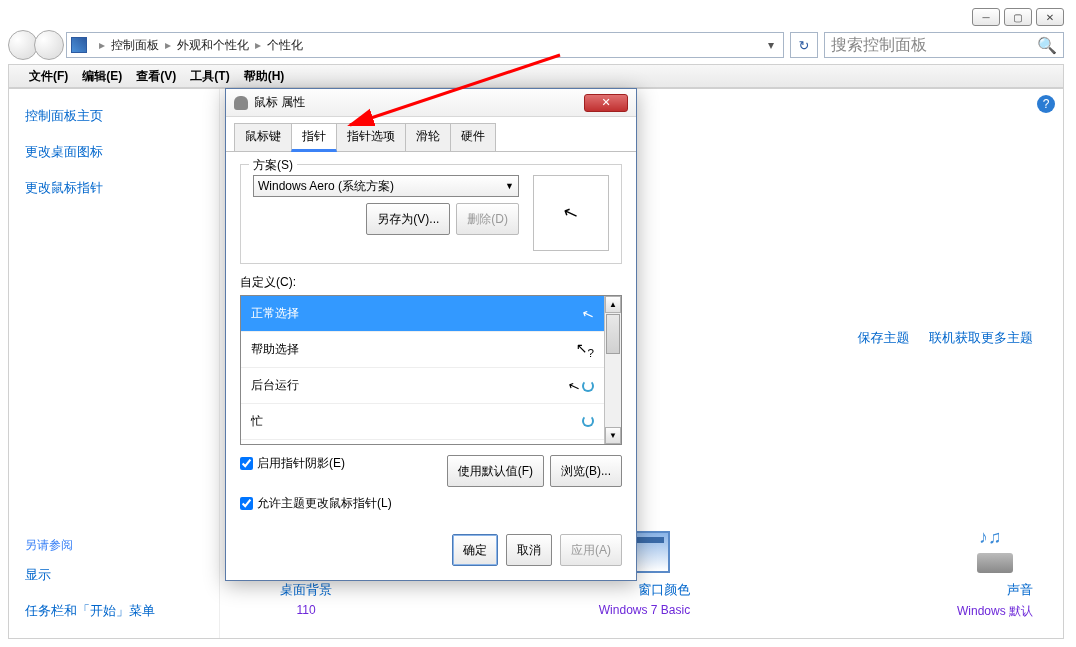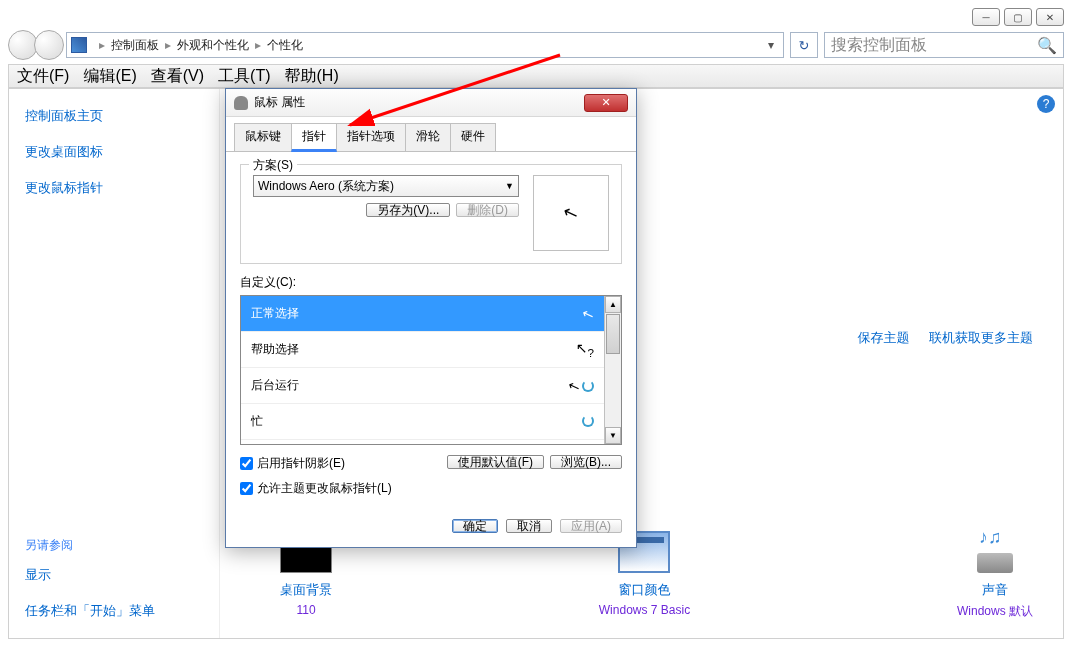--- a/index.html
+++ b/index.html
@@ -15,38 +15,38 @@
 .navcircle { width: 30px; height: 30px; border-radius: 50%; background: radial-gradient(circle at 30% 30%, #fff, #d8d8d8); border:1px solid #aaa; margin-right:-4px; }
 .breadcrumb { flex: 1; height: 26px; border: 1px solid #a8b6c8; background: #fff; display: flex; align-items: center; font-size: 12px; color: #222; padding: 0 4px; }
 .bc-icon { width:16px; height:16px; background: linear-gradient(45deg,#4a90d9,#2c5aa0); margin-right:6px; border:1px solid #2c5aa0; }
 .bc-sep { margin: 0 6px; color: #888; }
 .bc-drop { margin-left:auto; width:16px; text-align:center; color:#555; }
 .refreshbtn { width:28px; height:26px; border:1px solid #a8b6c8; background:#fff; display:flex; align-items:center; justify-content:center; color:#2c5aa0; font-size:13px; }
 .searchbox { width: 240px; height: 26px; border: 1px solid #a8b6c8; background: #fff; display: flex; align-items: center; padding: 0 6px; font-size: 16px; color: #888; }
 .searchbox .mag { margin-left:auto; color:#2c5aa0; }
 
 
-.menubar { position: absolute; top: 64px; left: 8px; right: 12px; height: 24px; background: linear-gradient(#f7f7f7,#e9e9e9); border:1px solid #d0d0d0; display: flex; align-items: center; font-size: 16px; padding: 0 8px; }
+.menubar { position: absolute; top: 64px; left: 8px; right: 12px; height: 24px; background: linear-gradient(#f7f7f7,#e9e9e9); border:1px solid #d0d0d0; display: flex; align-items: center; font-size: 12px; padding: 0 20px; font-weight: bold; }
 .menubar span { margin-right: 14px; }
 
 
 .content { position: absolute; top: 88px; left: 8px; right: 12px; bottom: 8px; border: 1px solid #d0d0d0; background: #fff; display: flex; }
 .sidebar { width: 210px; padding: 18px 16px; font-size: 13px; }
 .sidebar .link { color: #0066cc; margin-bottom: 18px; cursor: pointer; }
 .sidebar .also { color: #3b82f6; font-size: 12px; margin-top: 340px; margin-bottom: 12px; }
 .mainpane { flex: 1; position: relative; border-left: 1px solid #eee; }
 .helpicon { position:absolute; top:6px; right:8px; width:18px; height:18px; border-radius:50%; background:#2b7cd3; color:#fff; font-size:12px; display:flex; align-items:center; justify-content:center; }
 
 .themelinks { position:absolute; top:240px; right:30px; font-size:13px; }
 .themelinks a { color:#0066cc; margin-left:16px; text-decoration:none; }
 
 .bottomrow { position:absolute; bottom:18px; left:60px; right:30px; display:flex; justify-content:space-between; }
 .bitem { text-align:center; font-size:13px; }
 .bitem .ico { width:52px; height:42px; margin:0 auto 8px; }
-.bitem .lbl { color:#0066cc; margin-bottom:4px; }
+.bitem .lbl { color:#0066cc; margin-bottom:4px;text-align:right; }
 .bitem .sub { color:#6d28d9; font-size:12px; }
 .ico-desktop { background:#000; border:1px solid #888; }
 .ico-window { background:linear-gradient(#8ab4e8,#fff); border:2px solid #5a8ac8; position:relative; }
 .ico-window::before { content:""; position:absolute; top:4px; left:4px; right:4px; height:6px; background:#3a6aa8; }
 .ico-sound { position:relative; }
 .ico-sound::before { content:"♪♫"; color:#3a8ad8; font-size:18px; position:absolute; top:-4px; left:10px; }
 .ico-sound::after { content:""; position:absolute; bottom:0; left:8px; width:36px; height:20px; background:linear-gradient(#bbb,#888); border-radius:3px; }
 .ico-saver { position:relative; }
 .ico-saver::before { content:""; position:absolute; inset:4px; background:linear-gradient(#d0d0d0,#f0f0f0); border:1px solid #aaa; border-radius:4px; }
 .ico-saver::after { content:"⊘"; position:absolute; top:6px; right:2px; font-size:20px; color:#d03030; }
@@ -60,21 +60,21 @@
 .tab { padding: 4px 10px; border:1px solid #c0c0c0; border-bottom:none; background:#f0f0f0; margin-right:-1px; position:relative; }
 .tab.active { background:#fff; z-index:1; border-bottom:3px solid #3b82f6; margin-bottom:-1px; }
 .dlg-body { padding: 12px 14px; font-size:12px; }
 .fieldset { border:1px solid #d0d0d0; padding:10px 12px 12px; margin-bottom:10px; position:relative; }
 .fieldset .legend { position:absolute; top:-8px; left:8px; background:#fff; padding:0 4px; font-size:12px; }
 .scheme-row { display:flex; gap:14px; }
 .scheme-left { flex:1; }
 .scheme-select { width:100%; height:22px; border:1px solid #888; background:linear-gradient(#fff,#eee); font-family:"SimSun",monospace; font-size:12px; padding:2px 4px; display:flex; align-items:center; }
 .scheme-select .arrow { margin-left:auto; font-size:9px; }
 .scheme-btns { margin-top:6px; display:flex; justify-content:flex-end; gap:6px; }
-.btn { height:14px; padding:0 10px; border:1px solid #888; background:linear-gradient(#fff,#e8e8e8); font-size:12px; display:inline-flex; align-items:center; border-radius:2px; }
+.btn { height:32px; padding:0 10px; border:1px solid #888; background:linear-gradient(#fff,#e8e8e8); font-size:12px; display:inline-flex; align-items:center; border-radius:2px; }
 .btn.disabled { color:#999; border-color:#bbb; }
 .preview { width:76px; height:76px; border:1px solid #c0c0c0; display:flex; align-items:center; justify-content:center; font-size:18px; }
 .customlbl { margin:6px 0 4px; }
 .listbox { border:1px solid #888; height:150px; display:flex; }
 .listitems { flex:1; overflow:hidden; }
 .litem { height:36px; display:flex; align-items:center; padding:0 10px; border-bottom:1px solid #eee; justify-content:space-between; }
 .litem.sel { background:#3399ff; color:#fff; }
 .litem .cursor { font-size:14px; }
 .scrollbar { width:17px; background:#f0f0f0; border-left:1px solid #c0c0c0; display:flex; flex-direction:column; }
 .sb-btn { height:17px; background:linear-gradient(#fdfdfd,#e0e0e0); border:1px solid #b0b0b0; font-size:8px; display:flex; align-items:center; justify-content:center; }

